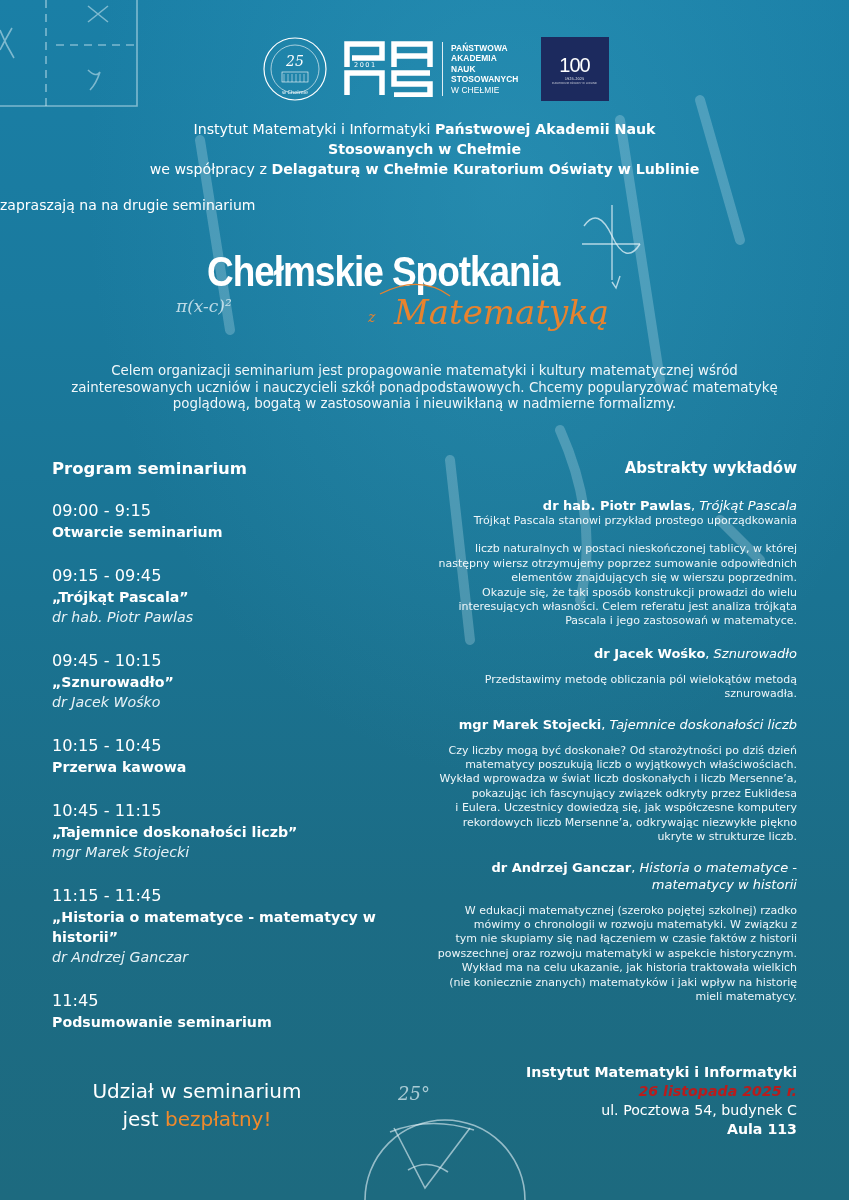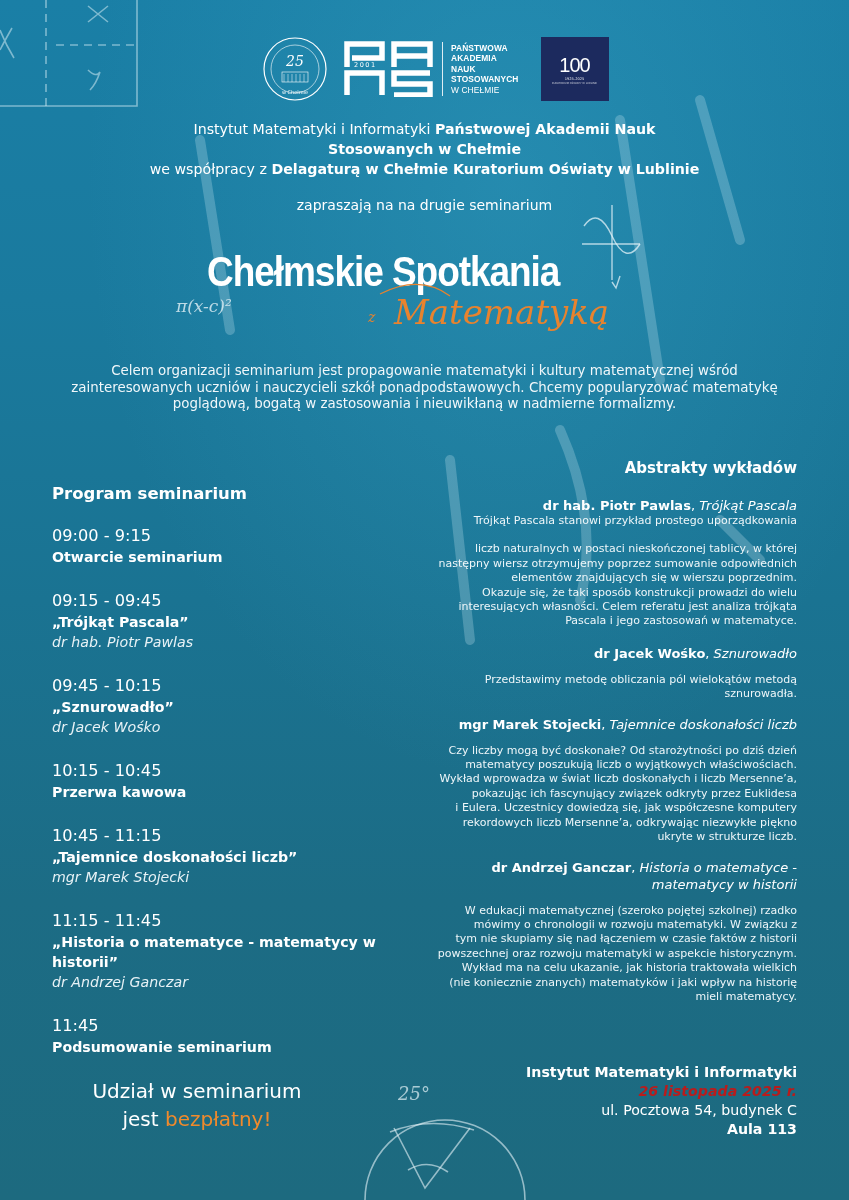--- a/index.html
+++ b/index.html
@@ -21,29 +21,29 @@
   .pans-divider { width: 1px; height: 54px; background: #ffffff; opacity: 0.85; }
   .pans-text { font-family: "Liberation Sans", sans-serif; font-weight: 700; font-size: 8.4px; line-height: 10.4px; letter-spacing: 0.1px; }
   .pans-text div:last-child { font-weight: 400; }
   .badge-100 { width: 68px; height: 64px; background: #1c2a5e; margin-left: 12px; display: flex; flex-direction: column; align-items: center; justify-content: center; }
   .badge-100 .num { font-family: "Liberation Sans", sans-serif; font-weight: 400; font-size: 20px; letter-spacing: -1px; line-height: 24px; }
   .badge-100 .yrs { font-size: 3.6px; line-height: 5px; opacity: 0.9; }
   .badge-100 .sub { font-size: 2.6px; line-height: 4px; opacity: 0.7; }
 
   .intro { position: absolute; top: 119px; left: 0; width: 849px; text-align: center; font-size: 14.2px; line-height: 20px; }
   .intro b { font-weight: 700; }
-  .invite { position: absolute; top: 197px; left: 0; width: 849px; text-align: center; font-size: 14px; }
+  .invite { position: absolute; top: 197px; left: 0; width: 849px; font-size: 14px; }
 
   .title-main { position: absolute; top: 247px; left: 207px; font-family: "Liberation Sans", sans-serif; font-weight: 700; font-size: 43px; letter-spacing: -1.2px; transform: scaleX(0.86); transform-origin: left top; color: #ffffff; }
   .title-script { position: absolute; top: 276px; left: 360px; width: 280px; height: 60px; }
 
   .desc { position: absolute; top: 363px; left: 0; width: 849px; text-align: center; font-size: 13.4px; line-height: 16.5px; color: #f0f7fa; }
 
   
-  .program { position: absolute; top: 484px; left: 52px; width: 340px; }
+  .program { position: absolute; top: 459px; left: 52px; width: 340px; }
   .program h2 { font-size: 16.5px; font-weight: 700; margin-bottom: 22px; }
   .slot { margin-bottom: 23px; }
   .slot .time { font-size: 16.2px; line-height: 22px; }
   .slot .title { font-size: 14.2px; font-weight: 700; line-height: 20px; }
   .slot .speaker { font-size: 14.2px; font-style: italic; line-height: 20px; color: #e8f2f6; }
 
   
   .abstracts { position: absolute; top: 459px; right: 52px; width: 380px; text-align: right; }
   .abstracts h2 { font-size: 15px; font-weight: 700; margin-bottom: 20px; }
   .abs-head { font-size: 13px; line-height: 17px; }

